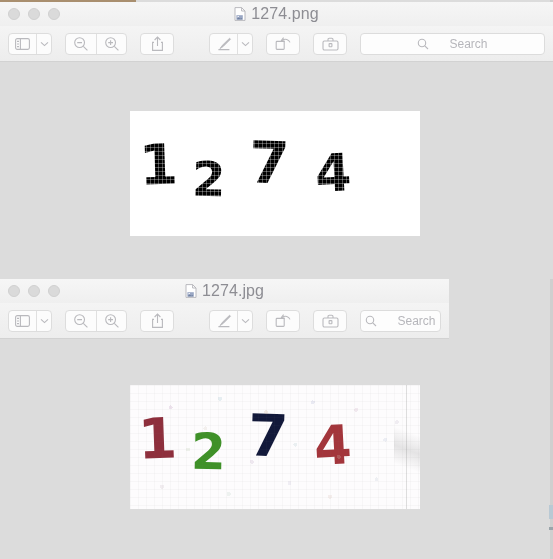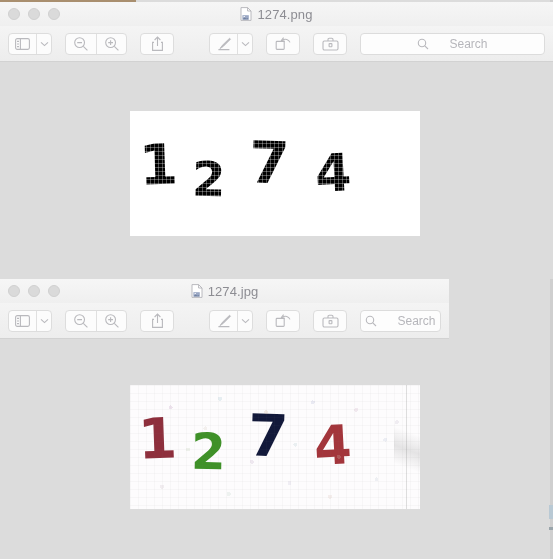--- a/index.html
+++ b/index.html
@@ -95,21 +95,21 @@
     justify-content: center;
     gap: 5px;
     pointer-events: none;
   }
   .title-icon {
     width: 12px; height: 14px;
     position: relative;
     display: inline-block;
   }
   .title-text {
-    font-size: 13px;
+    font-size: 16px;
     color: #8d8d93;
     letter-spacing: 0.1px;
   }
 
   
   .toolbar {
     position: relative;
     height: 36px;
     background: linear-gradient(to bottom, #f4f4f4 0%, #ededed 100%);
     border-bottom: 1px solid #d2d2d2;

